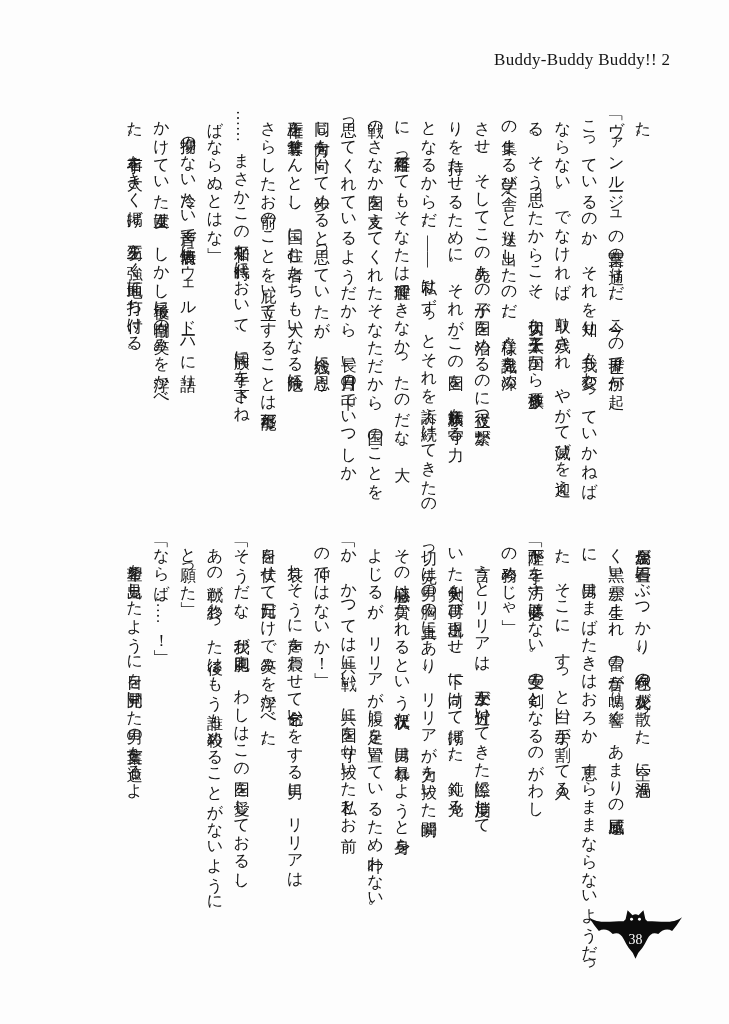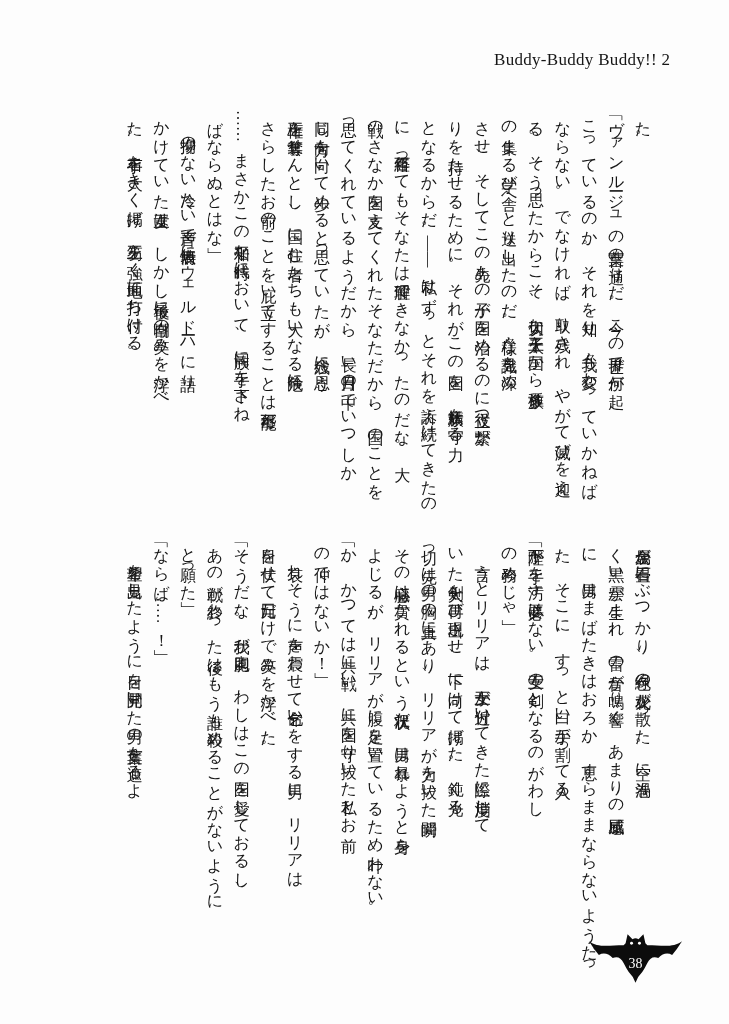--- a/index.html
+++ b/index.html
@@ -39,21 +39,21 @@
     white-space: nowrap;
   }
   .vblock.upper { top: 110px; }
   .vblock.lower { top: 537px; }
   .vblock .tline { line-height: 26.75px; }
 
   
   .footer-bat {
     position: absolute;
     left: 586px;
-    top: 931px;
+    top: 907px;
     width: 99px;
     height: 55px;
   }
   .footer-bat svg { width: 100%; height: 100%; display: block; }
   .footer-bat text {
     font-family: "Liberation Serif", "DejaVu Serif", serif;
     font-size: 14px;
   }
 </style>
 </head>

